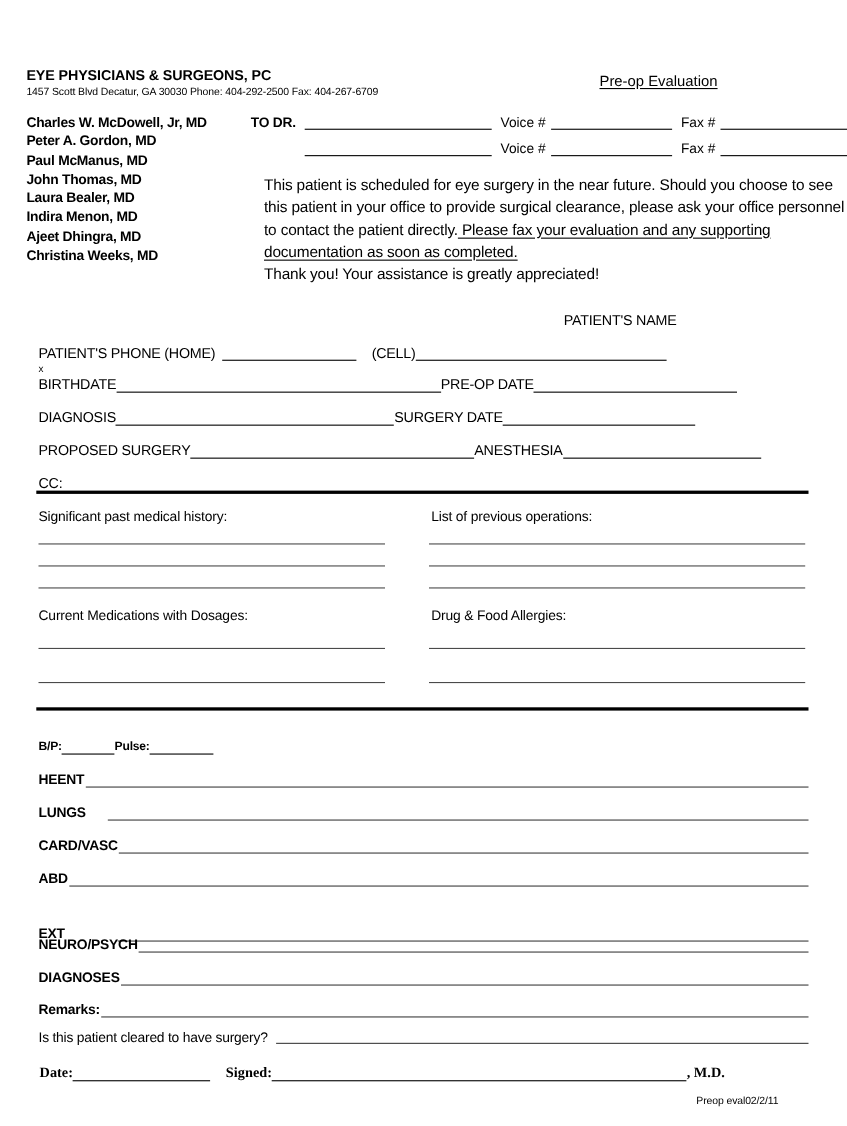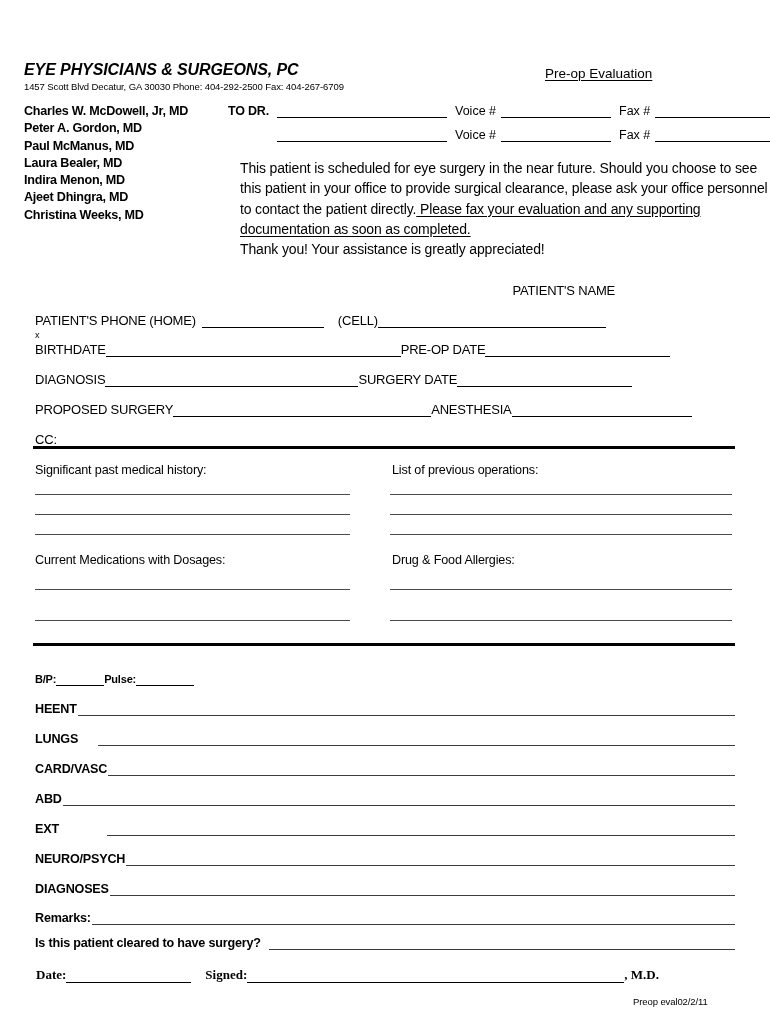--- a/index.html
+++ b/index.html
@@ -22,25 +22,24 @@
   }
 
   
   .header {
     position: absolute;
     left: 24px;
     top: 62px;
     width: 722px;
   }
   .practice-name {
-    font-size: 16px;
+    font-size: 13px;
     font-weight: bold;
     letter-spacing: -0.1px;
     line-height: 1.05;
-    font-style: italic;
   }
   .practice-address {
     font-size: 9.5px;
     margin-top: 2px;
     letter-spacing: -0.1px;
   }
   .doc-title {
     position: absolute;
     left: 545px;
     top: 66px;
@@ -185,24 +184,23 @@
   .bp-blank { width: 48px; }
   .pulse-blank { width: 58px; }
 
   
   .cleared {
     position: absolute;
     left: 35px;
     top: 936px;
     width: 700px;
     font-size: 12.6px;
-    font-weight: bold;
+    font-weight: normal;
     letter-spacing: -0.2px;
     display: flex;
-    align-items: flex-end;
     white-space: nowrap;
   }
   .cleared .fill {
     flex: 1;
     border-bottom: 1px solid #3c3c3c;
     height: 12px;
     margin-left: 8px;
   }
 
   
@@ -249,20 +247,21 @@
     <div class="practice-name">EYE PHYSICIANS &amp; SURGEONS, PC</div>
     <div class="practice-address">1457 Scott Blvd Decatur, GA 30030 Phone: 404-292-2500 Fax: 404-267-6709</div>
   </div>
   <div class="doc-title">Pre-op Evaluation</div>
 
   <div class="physicians">
     <ul>
       <li>Charles W. McDowell, Jr, MD</li>
       <li>Peter A. Gordon, MD</li>
       <li>Paul McManus, MD</li>
+      <li>John Thomas, MD</li>
       <li>Laura Bealer, MD</li>
       <li>Indira Menon, MD</li>
       <li>Ajeet Dhingra, MD</li>
       <li>Christina Weeks, MD</li>
     </ul>
   </div>
 
   <div class="todr-label">TO DR.</div>
 
   <div class="contact-row r1">
@@ -363,21 +362,21 @@
     <span class="fill"></span>
   </div>
   <div class="exam-row" style="top:762px;">
     <span>CARD/VASC</span>
     <span class="fill"></span>
   </div>
   <div class="exam-row" style="top:792px;">
     <span>ABD</span>
     <span class="fill"></span>
   </div>
-  <div class="exam-row" style="top:822px;gap:47px;">
+  <div class="exam-row" style="top:842px;gap:47px;">
     <span>EXT</span>
     <span class="fill"></span>
   </div>
   <div class="exam-row" style="top:852px;">
     <span>NEURO/PSYCH</span>
     <span class="fill"></span>
   </div>
   <div class="exam-row" style="top:882px;">
     <span>DIAGNOSES</span>
     <span class="fill"></span>

